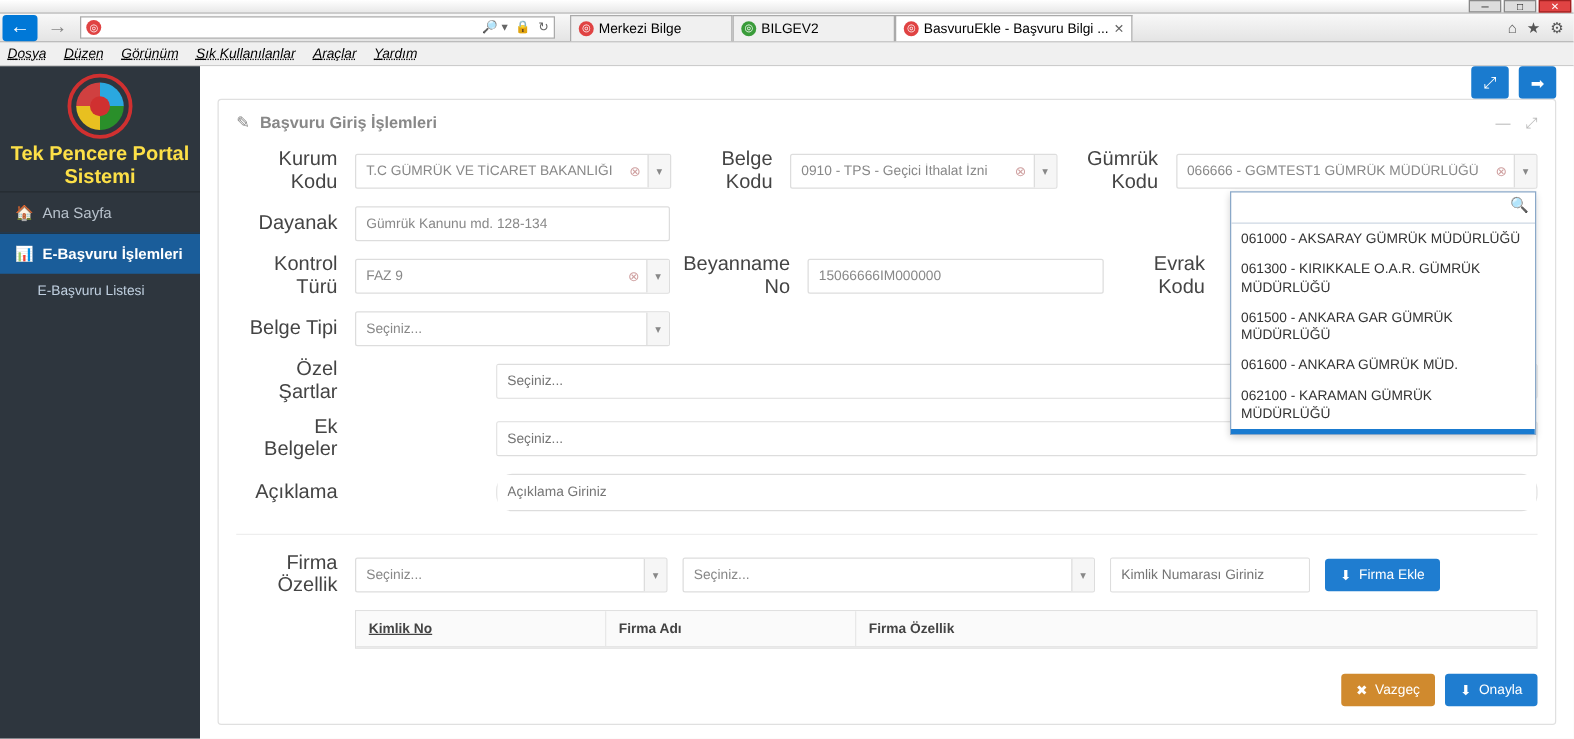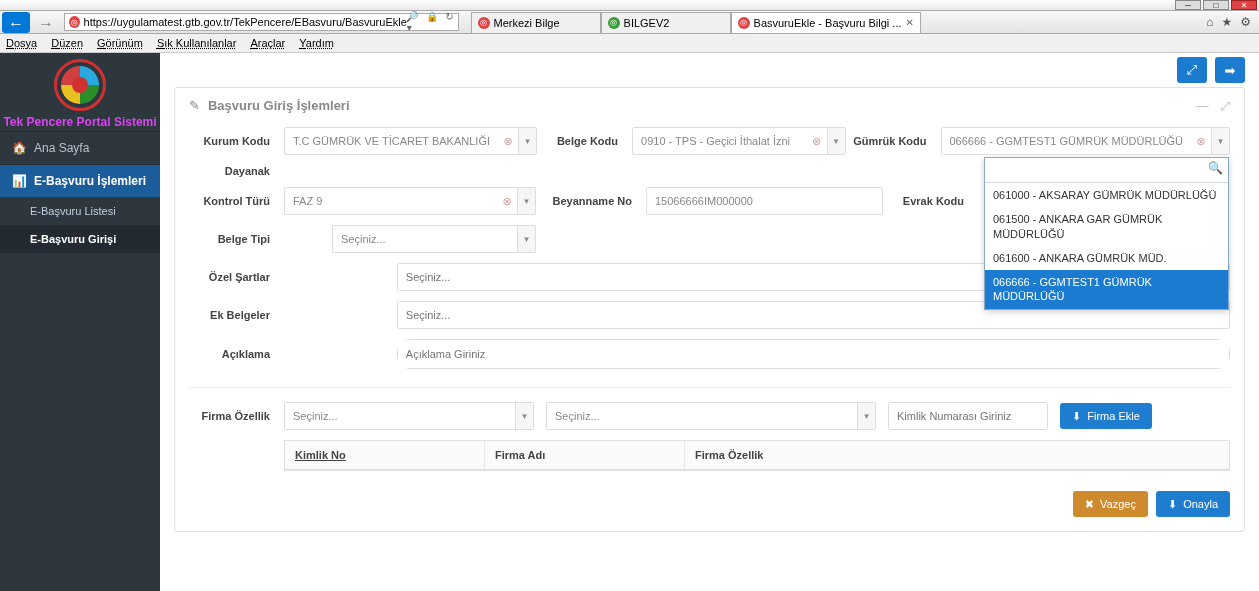--- a/index.html
+++ b/index.html
@@ -18,53 +18,53 @@
 .url-box { flex:0 0 380px; height:18px; border:1px solid #aaa; background:#fff; display:flex; align-items:center; padding:0 4px; font-size:11px; margin:0 4px; }
 .url-icons { display:flex; gap:6px; margin-left:auto; font-size:10px; color:#666;}
 .tab-strip { display:flex; margin-left:8px; gap:0; }
 .tab { min-width:130px; height:21px; border:1px solid #aaa; border-bottom:none; background:#f0f0f0; font-size:11px; display:flex; align-items:center; padding:0 6px; gap:4px;}
 .tab.active { background:#fff; }
 .tab-close { margin-left:auto; font-size:10px; color:#666;}
 .small-ico { width:12px; height:12px; background:#e04343; border-radius:50%; display:inline-flex; align-items:center; justify-content:center; font-size:8px; color:#fff;}
 .small-ico.bilgev { background:#3a9c3a;}
 
 .menu-bar { height:19px; background:#f0f0f0; border-bottom:1px solid #ccc; display:flex; align-items:center; padding:0 6px; gap:14px; font-size:11px; }
-.menu-bar span { text-decoration: underline dotted; text-underline-offset: 1px; cursor:default;}
+.menu-bar span { text-decoration: underline dotted; text-underline-offset: 1px; cursor:default;font-style:italic;}
 .menu-bar span::first-letter { text-decoration:underline; }
 
 
 .app { display:flex; height: calc(591px - 53px); }
 .sidebar { width:160px; background:#2e363e; color:#e0e6ec; font-size:12px; }
 .logo-block { text-align:center; padding:6px 0 2px; }
 .logo-circle { width:52px; height:52px; margin:0 auto 4px; position:relative; }
 .logo-ring { width:52px; height:52px; border:3px solid #d03030; border-radius:50%; position:absolute; }
 .logo-inner { width:38px; height:38px; background: conic-gradient(#2aa8e0 0 25%, #2a8f2a 0 50%, #e8c020 0 75%, #d04040 0 100%); border-radius:50%; position:absolute; top:7px; left:7px;}
 .logo-star { position:absolute; top:18px; left:18px; width:16px;height:16px; background:#d03030; border-radius:50%;}
-.portal-title { font-size:12px; font-weight:bold; color:#d946ef; }
+.portal-title { font-size:16px; font-weight:bold; color:#fde047; }
 
 .sb-item { display:flex; align-items:center; gap:8px; padding:9px 12px; border-top:1px solid #252b31; cursor:pointer; color:#b8c2cc;}
 .sb-item.active-sec { background:#1a5d9a; color:#fff; font-weight:bold;}
 .sb-sub { padding:8px 12px 8px 30px; font-size:11px; color:#c0d0e0; cursor:pointer;}
 .sb-sub.active { color:#fff; font-weight:bold; background:#232a31; position:relative;}
 .sb-ico { width:14px; text-align:center; font-size:12px;}
 
 .content { flex:1; background:#fff; display:flex; flex-direction:column;}
 .top-actions { height:34px; display:flex; justify-content:flex-end; align-items:center; padding:0 14px; gap:8px;}
 .act-btn { width:30px; height:26px; background:#1a7bcf; color:#fff; display:flex; align-items:center; justify-content:center; border-radius:3px; cursor:pointer; font-size:13px;}
 
 .panel { margin:0 14px 14px; border:1px solid #e0e0e0; border-radius:3px; padding:10px 14px 14px;}
 .panel-head { display:flex; align-items:center; gap:8px; color:#888;}
 .panel-head .ph-ico { font-size:13px; }
 .panel-title { font-size:13px; font-weight:600;}
 .panel-actions { margin-left:auto; display:flex; gap:12px; color:#bbb; font-size:12px;}
 
 .form-grid { margin-top:14px; }
 .row { display:flex; align-items:center; margin-bottom:10px; }
 .col { display:flex; align-items:center; }
-.lbl { width: 95px; text-align:right; padding-right:14px; font-size:11px; color:#444; font-weight:bold;}
+.lbl { width: 95px; text-align:right; padding-right:14px; font-size:16px; color:#444; font-weight:normal;}
 .ctl { height:28px; border:1px solid #ddd; border-radius:2px; background:#fff; display:flex; align-items:center; font-size:11px; color:#888; position:relative;}
 .ctl input { border:none; outline:none; width:100%; padding:0 8px; font-size:11px; height:100%;}
 .ctl .txt { padding:0 8px; flex:1; overflow:hidden; white-space:nowrap;}
 .clear-ico { width:20px; text-align:center; color:#cfa0a0; cursor:pointer;}
 .dd-btn { width:18px; height:100%; border-left:1px solid #ddd; background:#f6f6f6; display:flex; align-items:center; justify-content:center; font-size:9px; color:#888; cursor:pointer;}
 
 .section-gap { border-top:1px solid #eee; margin:18px 0 14px; height:1px;}
 
 .firma-row { display:flex; gap:12px; align-items:center;}
 .btn { height:26px; padding:0 12px; border-radius:3px; font-size:11px; display:inline-flex; align-items:center; gap:6px; color:#fff; cursor:pointer; border:none;}
@@ -101,21 +101,20 @@
     <div class="win-btn">─</div>
     <div class="win-btn">□</div>
     <div class="win-btn close">✕</div>
   </div>
 </div>
 <div class="nav-bar">
   <div class="nav-btn back-btn">←</div>
   <div class="nav-btn fwd-btn">→</div>
   <div class="url-box">
     <span class="small-ico">◎</span>
-    <span style="margin-left:4px;">https://uygulamatest.gtb.gov.tr/TekPencere/EBasvuru/BasvuruEkle</span>
     <span class="url-icons">
         <span>🔎 ▾</span>
         <span>🔒</span>
         <span>↻</span>
       </span>
   </div>
   <div class="tab-strip">
     <div class="tab">
         <span class="small-ico">◎</span>
         <span>Merkezi Bilge</span>
@@ -157,21 +156,20 @@
     </div>
     <div class="sb-item">
       <span class="sb-ico">🏠</span>
       <span>Ana Sayfa</span>
     </div>
     <div class="sb-item active-sec">
       <span class="sb-ico">📊</span>
       <span>E-Başvuru İşlemleri</span>
     </div>
     <div class="sb-sub">E-Başvuru Listesi</div>
-    <div class="sb-sub active">E-Başvuru Girişi</div>
   </div>
 
   <div class="content">
     <div class="top-actions">
       <div class="act-btn">
           <span>⤢</span>
         </div>
       <div class="act-btn">
           <span>➡</span>
         </div>
@@ -213,33 +211,38 @@
               <span class="clear-ico">⊗</span>
               <span class="dd-btn">▾</span>
 
               <div class="dd-popup">
                 <div class="dd-search">
                   <input type="text" style="">
                   <span class="search-ico">🔍</span>
                 </div>
                 <div class="dd-list">
                   <div class="dd-opt">061000 - AKSARAY GÜMRÜK MÜDÜRLÜĞÜ</div>
+                  <div class="dd-opt">061300 - KIRIKKALE O.A.R. GÜMRÜK MÜDÜRLÜĞÜ</div>
                   <div class="dd-opt">061500 - ANKARA GAR GÜMRÜK MÜDÜRLÜĞÜ</div>
                   <div class="dd-opt">061600 - ANKARA GÜMRÜK MÜD.</div>
+                  <div class="dd-opt">062100 - KARAMAN GÜMRÜK MÜDÜRLÜĞÜ</div>
                   <div class="dd-opt sel">066666 - GGMTEST1 GÜMRÜK MÜDÜRLÜĞÜ</div>
 
                 </div>
               </div>
             </div>
           </div>
         </div>
 
         <div class="row">
           <div class="col" style="flex:1;">
             <div class="lbl">Dayanak</div>
+            <div class="ctl" style="flex:1;">
+              <span class="txt">Gümrük Kanunu md. 128-134</span>
+            </div>
           </div>
           <div class="col" style="flex:2;"></div>
         </div>
 
         <div class="row">
           <div class="col" style="flex:1;">
             <div class="lbl">Kontrol Türü</div>
             <div class="ctl" style="flex:1;">
               <span class="txt">FAZ 9</span>
               <span class="clear-ico">⊗</span>
@@ -251,21 +254,21 @@
             <div class="ctl" style="flex:1;">
               <span class="txt">15066666IM000000</span>
             </div>
           </div>
           <div class="col" style="flex:1;">
             <div class="lbl">Evrak Kodu</div>
           </div>
         </div>
 
         <div class="row">
-          <div class="col" style="flex:1;gap:48px;">
+          <div class="col" style="flex:1;">
             <div class="lbl">Belge Tipi</div>
             <div class="ctl" style="flex:1;">
               <span class="txt">Seçiniz...</span>
               <span class="dd-btn">▾</span>
             </div>
           </div>
           <div class="col" style="flex:2;"></div>
         </div>
 
         <div class="row">

